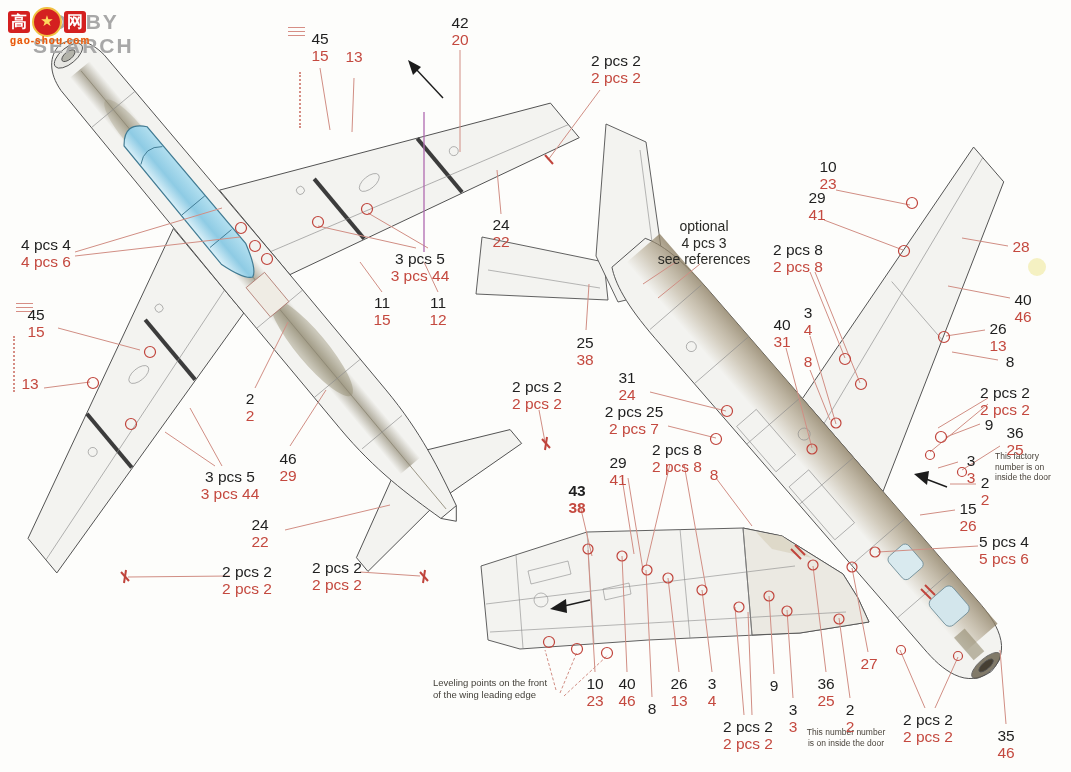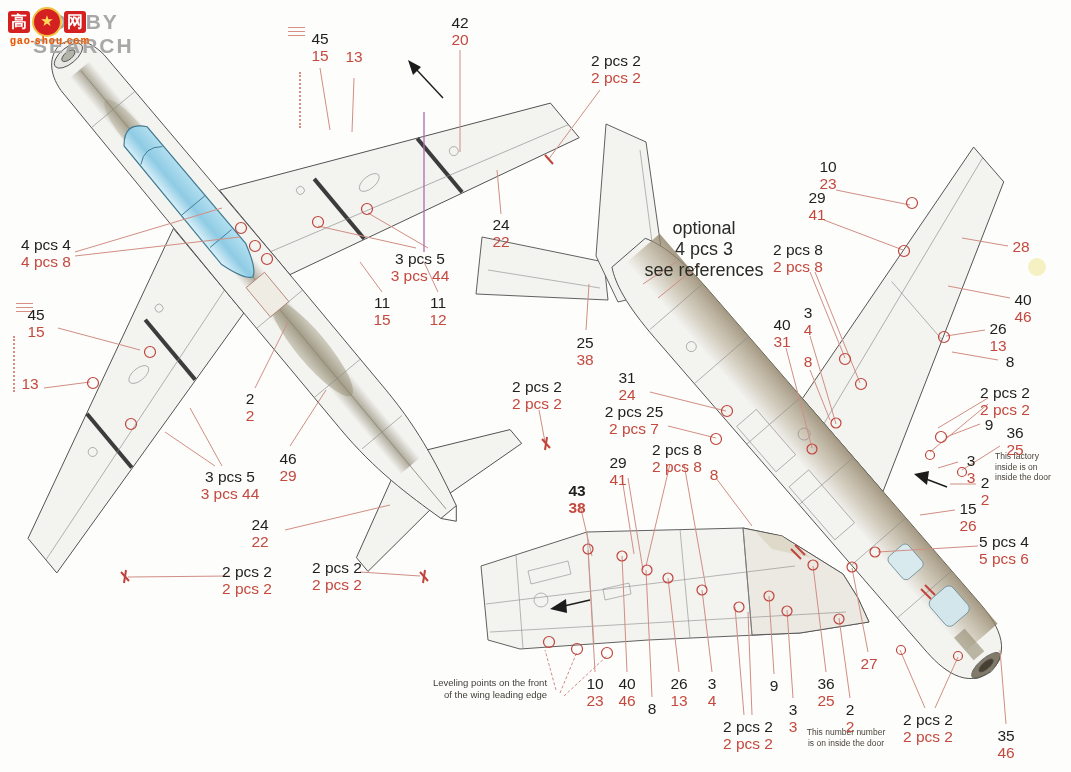--- a/index.html
+++ b/index.html
@@ -10,24 +10,24 @@
   
   .co{position:absolute;transform:translateX(-50%);text-align:center;
       font:15.5px/1.12 "Liberation Sans",sans-serif;color:#1f1f1f;white-space:nowrap;z-index:5;}
   .co .b,.co .r{display:block;}
   .co .r{color:#c4493f;}
   .co .b:empty,.co .r:empty{display:none;}
 
   
   .note{position:absolute;z-index:5;color:#2a2a26;}
   .note span{display:block;}
-  .note-optional{font-size:18px;line-height:1.18;text-align:center;transform:translateX(-50%);}
+  .note-optional{font-size:14px;line-height:1.18;text-align:center;transform:translateX(-50%);}
   .note-factory{font-size:8.5px;line-height:1.25;color:#4a443c;}
   .note-factory-b{font-size:8.5px;line-height:1.25;text-align:center;transform:translateX(-50%);color:#4a443c;}
-  .note-leveling{font-size:9.5px;line-height:1.3;text-align:right;transform:translateX(-50%);color:#44413a;}
+  .note-leveling{font-size:9.5px;line-height:1.3;text-align:left;transform:translateX(-50%);color:#44413a;}
 
   
   .logo{position:absolute;left:6px;top:4px;z-index:9;width:210px;height:52px;}
   .logo .hobby{position:absolute;left:27px;top:6px;font-size:21px;font-weight:bold;
       letter-spacing:2px;color:#a8a8a8;z-index:1;}
   .logo .lrow{position:absolute;left:2px;top:3px;z-index:2;display:flex;align-items:center;}
   .logo .cnbox{display:inline-block;width:22px;height:22px;background:#d42020;color:#fff;
       font-size:16px;font-weight:bold;text-align:center;line-height:22px;border-radius:3px;}
   .logo .badge{display:inline-block;width:26px;height:26px;margin:0 2px;background:#d42020;
       border-radius:50%;border:2px solid #f0c040;color:#ffd95e;font-size:15px;text-align:center;line-height:24px;}
@@ -317,21 +317,21 @@
   <div class="stencil" style="left:16px;top:303px;"></div>
   <div class="stencil-v" style="left:13px;top:336px;height:56px;"></div>
 
   <div class="note note-optional" style="left:704px;top:218px;">
     <span>optional</span>
     <span>4 pcs 3</span>
     <span>see references</span>
   </div>
   <div class="note note-factory" style="left:995px;top:451px;">
     <span>This factory</span>
-    <span>inside is on</span>
+    <span>number is on</span>
     <span>inside the door</span>
   </div>
   <div class="note note-factory-b" style="left:846px;top:727px;">
     <span>This number number</span>
     <span>is on inside the door</span>
   </div>
   <div class="note note-leveling" style="left:490px;top:677px;">
     <span>Leveling points on the front</span>
     <span>of the wing leading edge</span>
   </div>
@@ -347,21 +347,21 @@
       <div class="co" style="left: 460px; top: 14px;">
         <span class="b">42</span>
         <span class="r">20</span>
       </div>
       <div class="co" style="left: 616px; top: 52px;">
         <span class="b">2 pcs 2</span>
         <span class="r">2 pcs 2</span>
       </div>
       <div class="co" style="left: 46px; top: 236px;">
         <span class="b">4 pcs 4</span>
-        <span class="r">4 pcs 8</span>
+        <span class="r">4 pcs 6</span>
       </div>
       <div class="co" style="left: 36px; top: 306px;">
         <span class="b">45</span>
         <span class="r">15</span>
       </div>
       <div class="co" style="left: 30px; top: 375px;">
         <span class="r">13</span>
       </div>
       <div class="co" style="left: 420px; top: 250px;">
         <span class="b">3 pcs 5</span>

